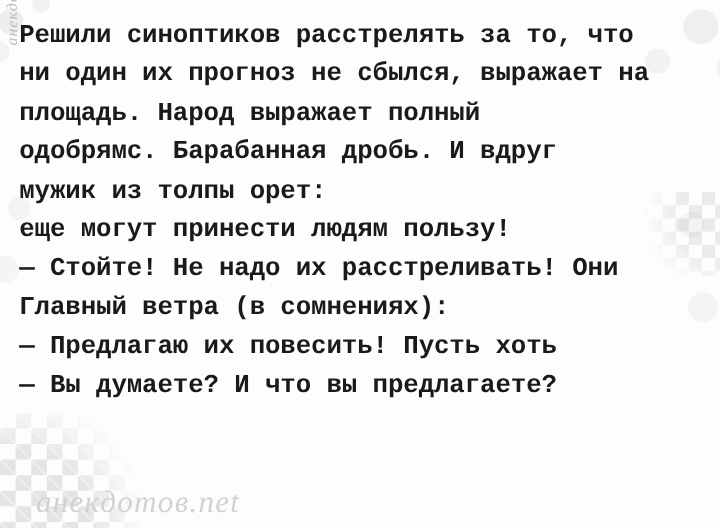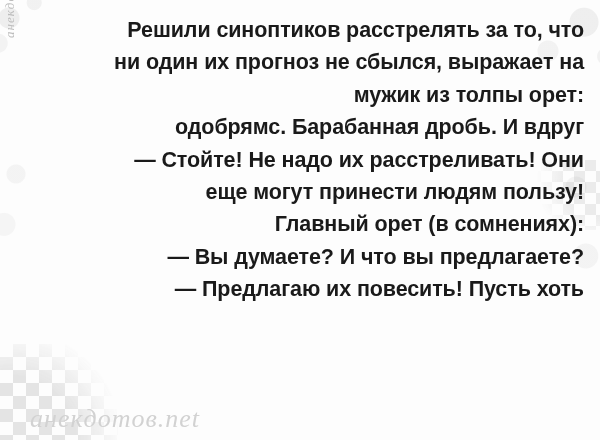--- a/index.html
+++ b/index.html
@@ -132,21 +132,22 @@
     mask-image: radial-gradient(circle at 100% 30%, #000 0%, #000 40%, transparent 75%);
     opacity: .7;
     pointer-events: none;
   }
 
   
   #joke {
     position: relative;
     z-index: 5;
     padding: 14px 16px 0 16px;
-    text-align: right;
+    text-align: left;
+    font-family: Liberation Mono, monospace;
   }
   .line {
     display: block;
     font-size: 21.5px;
     line-height: 32.4px;
     font-weight: 700;
     color: #1a1a1a;
     white-space: nowrap;
     letter-spacing: -0.1px;
   }
@@ -163,22 +164,23 @@
   <div class="checker"></div>
   <div class="checker-tr"></div>
 
   <div class="wm wm-left">анекдотов.net</div>
   <div class="wm wm-right">анекдотов.net</div>
   <div class="wm wm-bottom">анекдотов.net</div>
 
   <div id="joke">
     <span class="line">Решили синоптиков расстрелять за то, что</span>
     <span class="line">ни один их прогноз не сбылся, выражает на</span>
+    <span class="line">площадь. Народ выражает полный</span>
+    <span class="line">одобрямс. Барабанная дробь. И вдруг</span>
     <span class="line">мужик из толпы орет:</span>
-    <span class="line">одобрямс. Барабанная дробь. И вдруг</span>
+    <span class="line">еще могут принести людям пользу!</span>
     <span class="line">— Стойте! Не надо их расстреливать! Они</span>
-    <span class="line">еще могут принести людям пользу!</span>
-    <span class="line">Главный орет (в сомнениях):</span>
+    <span class="line">Главный ветра (в сомнениях):</span>
+    <span class="line">— Предлагаю их повесить! Пусть хоть</span>
     <span class="line">— Вы думаете? И что вы предлагаете?</span>
-    <span class="line">— Предлагаю их повесить! Пусть хоть</span>
   </div>
 
 </div>
 
 </body></html>

